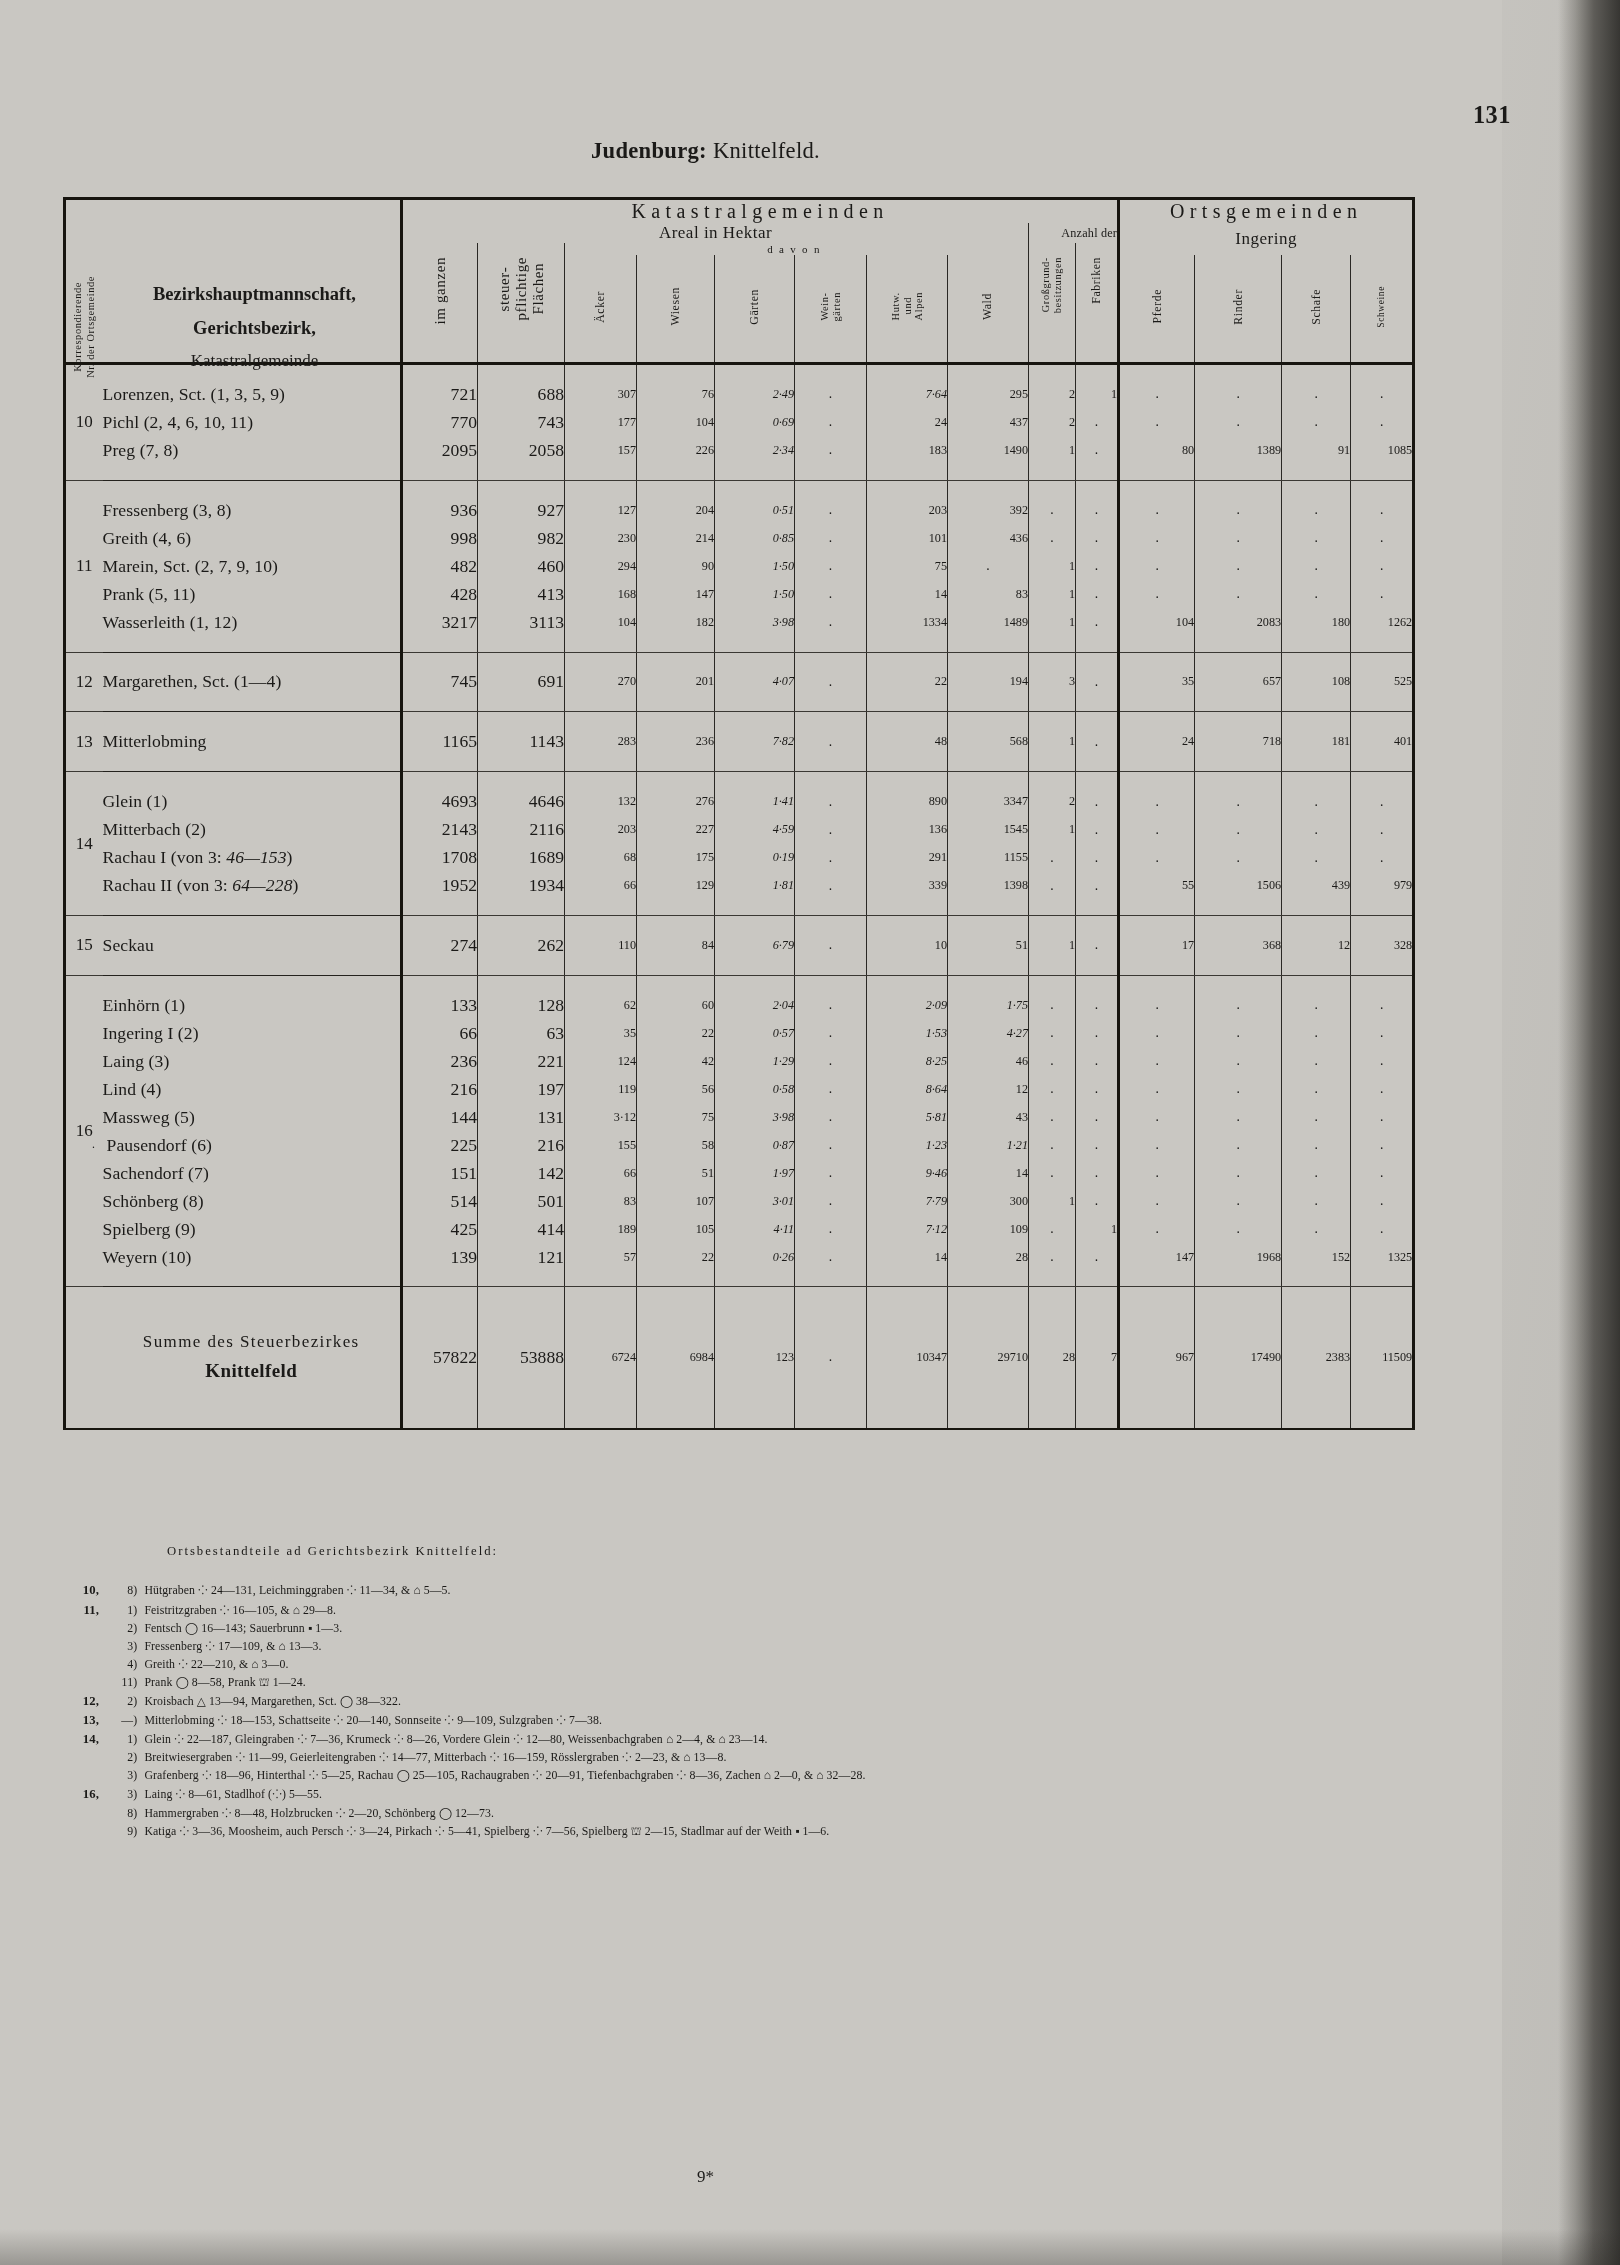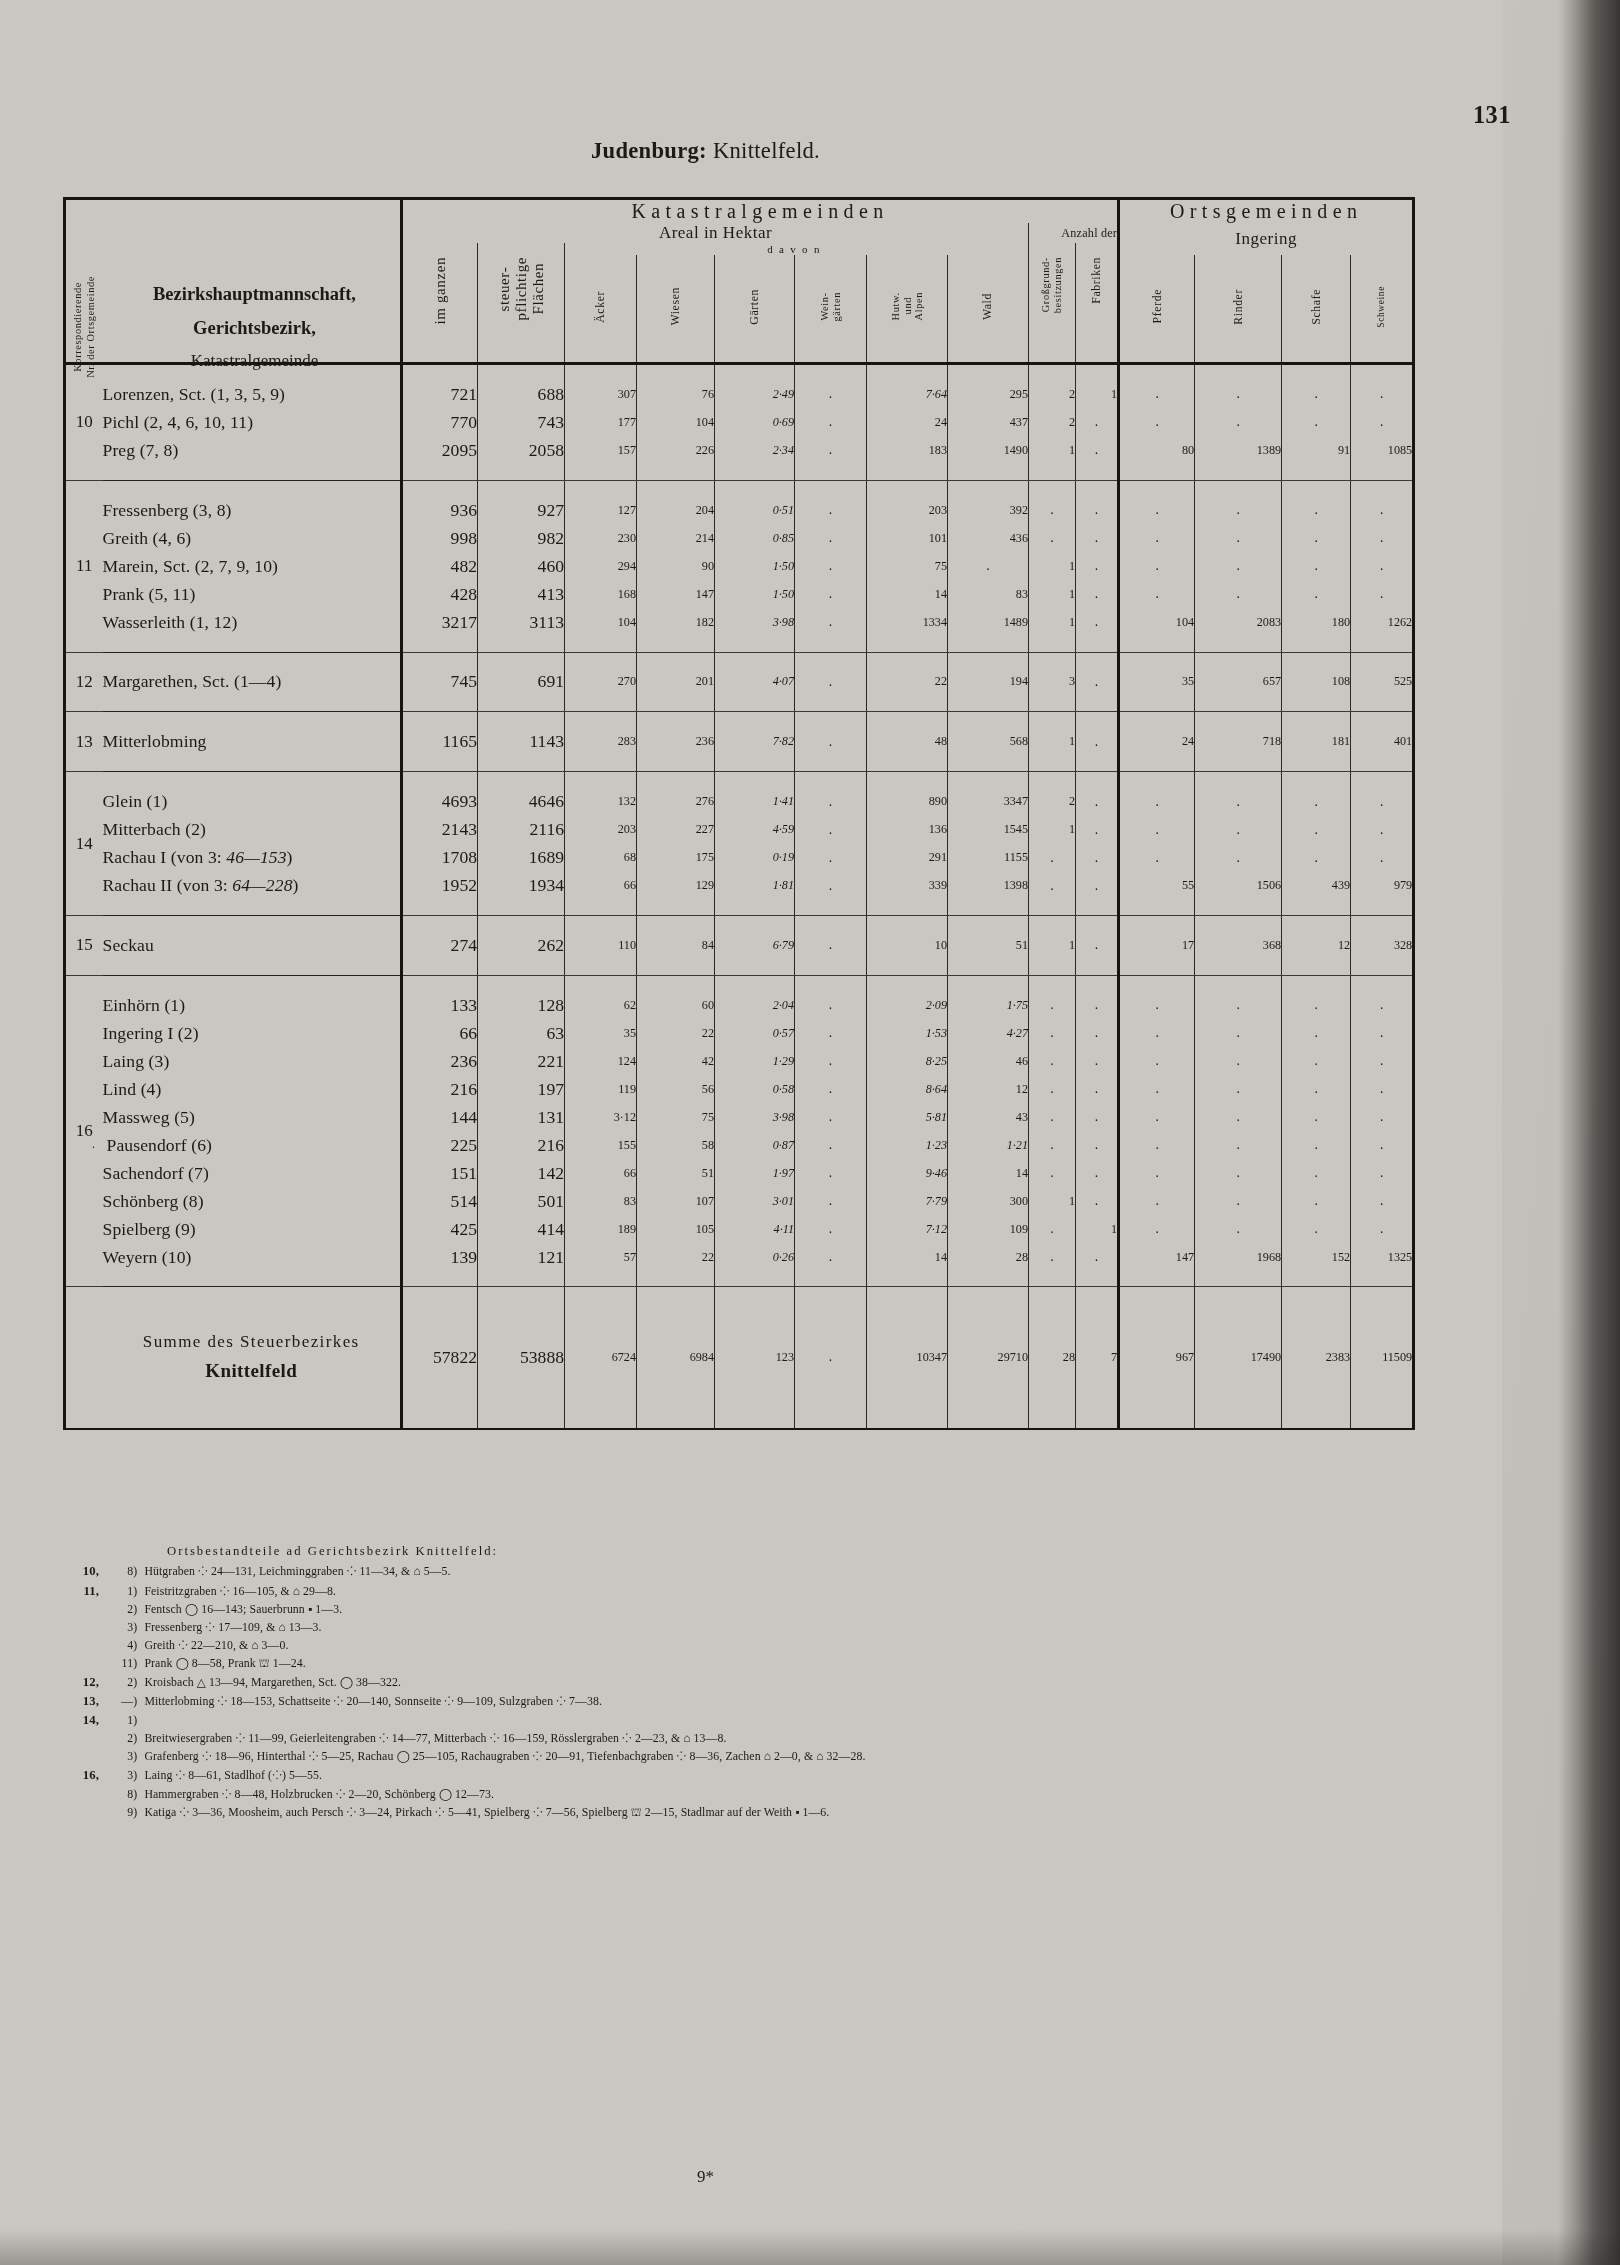--- a/index.html
+++ b/index.html
@@ -186,21 +186,21 @@
     top: 1542px;
     width: 1357px;
     font-size: 11.8px;
     line-height: 1.52;
     letter-spacing: 0.1px;
   }
   .notes .nhead {
     margin-left: 104px;
     font-size: 12.7px;
     letter-spacing: 2px;
-    margin-bottom: 1px;
+    margin-bottom: 20px;
   }
   .nrow { display: flex; align-items: baseline; }
   .nrow .gno {
     width: 36px;
     flex: 0 0 36px;
     text-align: right;
     font-weight: bold;
     font-size: 12.7px;
     padding-right: 7.2px;
   }
@@ -1125,20 +1125,21 @@
           <span class="ntext">Kroisbach △ 13—94, Margarethen, Sct. ◯ 38—322.</span>
         </div>
         <div class="nrow">
           <span class="gno">13,</span>
           <span class="sno">—)</span>
           <span class="ntext">Mitterlobming ⁘ 18—153, Schattseite ⁘ 20—140, Sonnseite ⁘ 9—109, Sulzgraben ⁘ 7—38.</span>
         </div>
         <div class="nrow">
           <span class="gno">14,</span>
           <span class="sno">1)</span>
+          <span class="ntext">Glein ⁘ 22—187, Gleingraben ⁘ 7—36, Krumeck ⁘ 8—26, Vordere Glein ⁘ 12—80, Weissenbachgraben ⌂ 2—4, &amp; ⌂ 23—14.</span>
         </div>
         <div class="nrow">
           <span class="gno"></span>
           <span class="sno">2)</span>
           <span class="ntext">Breitwiesergraben ⁘ 11—99, Geierleitengraben ⁘ 14—77, Mitterbach ⁘ 16—159, Rösslergraben ⁘ 2—23, &amp; ⌂ 13—8.</span>
         </div>
         <div class="nrow">
           <span class="gno"></span>
           <span class="sno">3)</span>
           <span class="ntext">Grafenberg ⁘ 18—96, Hinterthal ⁘ 5—25, Rachau ◯ 25—105, Rachaugraben ⁘ 20—91, Tiefenbachgraben ⁘ 8—36, Zachen ⌂ 2—0, &amp; ⌂ 32—28.</span>

